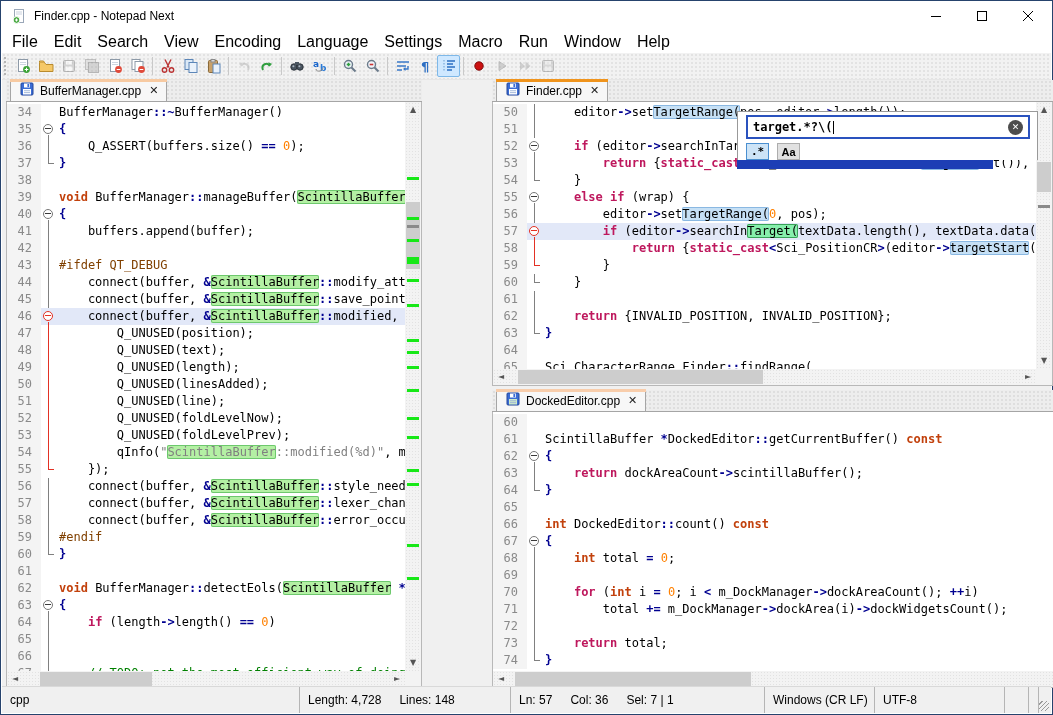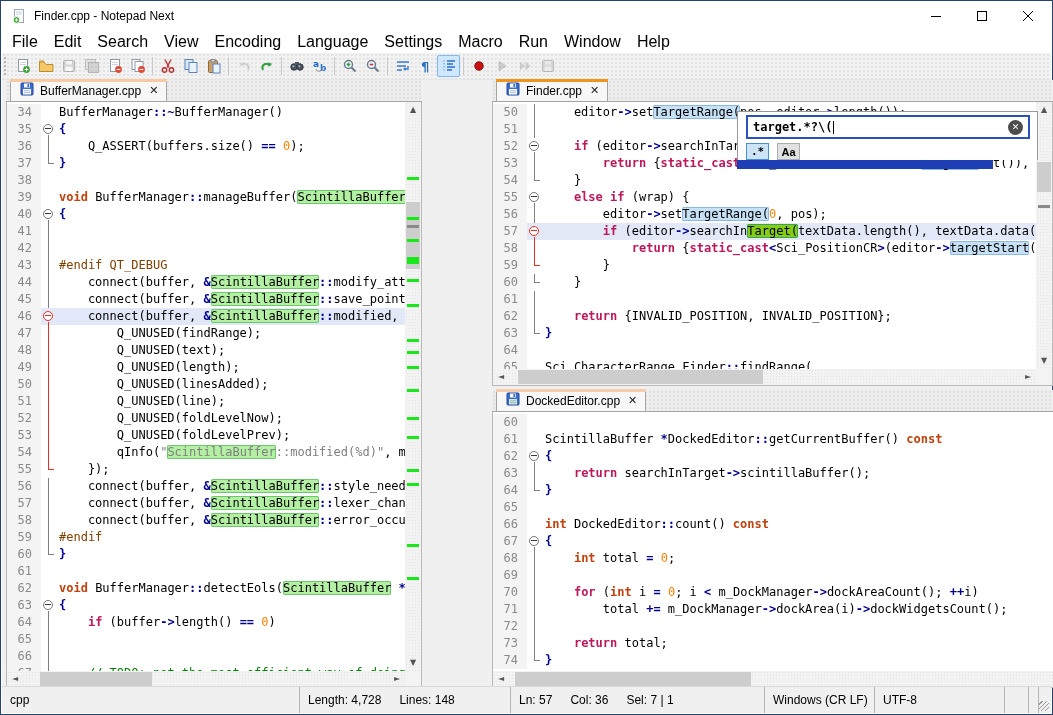--- a/index.html
+++ b/index.html
@@ -57,21 +57,21 @@
 
   .c-d { color:#000; }
   .c-k { color:#be185d; font-weight:bold; }
   .c-t { color:#c2410c; font-weight:bold; }
   .c-p { color:#804000; }
   .c-c { color:#008000; }
   .c-n { color:#ff8000; }
   .c-s { color:#808080; }
   .c-o { color:#000090; font-weight:bold; }
   .c-hg { background:#b4f0a4; box-shadow:inset 0 0 0 1px #6dc86d; border-radius:2px; }
-  .c-sg { background:#84cc16; box-shadow:inset 0 0 0 1px #38a258; border-radius:2px; }
+  .c-sg { background:#86efac; box-shadow:inset 0 0 0 1px #38a258; border-radius:2px; }
   .c-hb { background:#c6e0f5; box-shadow:inset 0 0 0 1px #8ab8e2; border-radius:2px; }
 
   
   .vscroll { position:absolute; right:0; top:0; bottom:16px; width:16px; background:#f3f3f3;
     background-image:radial-gradient(#e2e2e2 1px, transparent 1px); background-size:3px 3px; }
   .hscroll { position:absolute; left:0; bottom:0; right:16px; height:16px; background:#f3f3f3;
     background-image:radial-gradient(#e2e2e2 1px, transparent 1px); background-size:3px 3px; }
   .sb-corner { position:absolute; right:0; bottom:0; width:16px; height:16px; background:#f3f3f3; }
   .arr { position:absolute; color:#555; font-size:8px; line-height:16px; width:16px; text-align:center; font-family:"DejaVu Sans", sans-serif; }
   .vthumb { position:absolute; left:1px; right:1px; background:#cdcdcd; }
@@ -329,44 +329,44 @@
         </div>
         <div class="editor">
           <div class="code-area">
             <div class="row"><span class="num">34</span><span class="fold"></span><span class="codeline"><span class="c-d">BufferManager</span><span class="c-o">::~</span><span class="c-d">BufferManager()</span></span></div>
             <div class="row"><span class="num">35</span><span class="fold fs"><span class="fmk"></span></span><span class="codeline"><span class="c-o">{</span></span></div>
             <div class="row"><span class="num">36</span><span class="fold fm"></span><span class="codeline"><span class="c-d">    Q_ASSERT(buffers.size() </span><span class="c-o">==</span><span class="c-d"> </span><span class="c-n">0</span><span class="c-d">);</span></span></div>
             <div class="row"><span class="num">37</span><span class="fold fe"></span><span class="codeline"><span class="c-o">}</span></span></div>
             <div class="row"><span class="num">38</span><span class="fold"></span><span class="codeline"></span></div>
             <div class="row"><span class="num">39</span><span class="fold"></span><span class="codeline"><span class="c-t">void</span><span class="c-d"> BufferManager</span><span class="c-o">::</span><span class="c-d">manageBuffer(</span><span class="c-hg">ScintillaBuffer</span><span class="c-d"> </span><span class="c-o">*</span><span class="c-d">buffer)</span></span></div>
             <div class="row"><span class="num">40</span><span class="fold fs"><span class="fmk"></span></span><span class="codeline"><span class="c-o">{</span></span></div>
-            <div class="row"><span class="num">41</span><span class="fold fm"></span></div>
+            <div class="row"><span class="num">41</span><span class="fold fm"></span><span class="codeline"><span class="c-d">    buffers.append(buffer);</span></span></div>
             <div class="row"><span class="num">42</span><span class="fold fm"></span><span class="codeline"></span></div>
-            <div class="row"><span class="num">43</span><span class="fold fm"></span><span class="codeline"><span class="c-p">#endif QT_DEBUG</span></span></div>
+            <div class="row"><span class="num">43</span><span class="fold fm"></span><span class="codeline"><span class="c-p">#ifdef QT_DEBUG</span></span></div>
             <div class="row"><span class="num">44</span><span class="fold fm"></span><span class="codeline"><span class="c-d">    connect(buffer, </span><span class="c-o">&amp;</span><span class="c-hg">ScintillaBuffer</span><span class="c-o">::</span><span class="c-d">modify_attempted, this, </span></span></div>
             <div class="row"><span class="num">45</span><span class="fold fm"></span><span class="codeline"><span class="c-d">    connect(buffer, </span><span class="c-o">&amp;</span><span class="c-hg">ScintillaBuffer</span><span class="c-o">::</span><span class="c-d">save_point, this, </span><span class="c-o">&amp;</span><span class="c-d">BufferManager</span></span></div>
             <div class="row cur"><span class="num">46</span><span class="fold fs fr"><span class="fmk"></span></span><span class="codeline"><span class="c-d">    connect(buffer, </span><span class="c-o">&amp;</span><span class="c-hg">ScintillaBuffer</span><span class="c-o">::</span><span class="c-d">modified, [](int position, int</span></span></div>
-            <div class="row"><span class="num">47</span><span class="fold fm fr"></span><span class="codeline"><span class="c-d">        Q_UNUSED(findRange);</span></span></div>
+            <div class="row"><span class="num">47</span><span class="fold fm fr"></span><span class="codeline"><span class="c-d">        Q_UNUSED(position);</span></span></div>
             <div class="row"><span class="num">48</span><span class="fold fm fr"></span><span class="codeline"><span class="c-d">        Q_UNUSED(text);</span></span></div>
             <div class="row"><span class="num">49</span><span class="fold fm fr"></span><span class="codeline"><span class="c-d">        Q_UNUSED(length);</span></span></div>
             <div class="row"><span class="num">50</span><span class="fold fm fr"></span><span class="codeline"><span class="c-d">        Q_UNUSED(linesAdded);</span></span></div>
             <div class="row"><span class="num">51</span><span class="fold fm fr"></span><span class="codeline"><span class="c-d">        Q_UNUSED(line);</span></span></div>
             <div class="row"><span class="num">52</span><span class="fold fm fr"></span><span class="codeline"><span class="c-d">        Q_UNUSED(foldLevelNow);</span></span></div>
             <div class="row"><span class="num">53</span><span class="fold fm fr"></span><span class="codeline"><span class="c-d">        Q_UNUSED(foldLevelPrev);</span></span></div>
             <div class="row"><span class="num">54</span><span class="fold fm fr"></span><span class="codeline"><span class="c-d">        qInfo(</span><span class="c-s">"</span><span class="c-s c-hg">ScintillaBuffer</span><span class="c-s">::modified(%d)"</span><span class="c-d">, modificationType);</span></span></div>
             <div class="row"><span class="num">55</span><span class="fold fe fr"></span><span class="codeline"><span class="c-d">    });</span></span></div>
             <div class="row"><span class="num">56</span><span class="fold fm"></span><span class="codeline"><span class="c-d">    connect(buffer, </span><span class="c-o">&amp;</span><span class="c-hg">ScintillaBuffer</span><span class="c-o">::</span><span class="c-d">style_needed, this, </span></span></div>
             <div class="row"><span class="num">57</span><span class="fold fm"></span><span class="codeline"><span class="c-d">    connect(buffer, </span><span class="c-o">&amp;</span><span class="c-hg">ScintillaBuffer</span><span class="c-o">::</span><span class="c-d">lexer_changed, this, </span></span></div>
             <div class="row"><span class="num">58</span><span class="fold fm"></span><span class="codeline"><span class="c-d">    connect(buffer, </span><span class="c-o">&amp;</span><span class="c-hg">ScintillaBuffer</span><span class="c-o">::</span><span class="c-d">error_occurred, this, </span></span></div>
             <div class="row"><span class="num">59</span><span class="fold fm"></span><span class="codeline"><span class="c-p">#endif</span></span></div>
             <div class="row"><span class="num">60</span><span class="fold fe"></span><span class="codeline"><span class="c-o">}</span></span></div>
             <div class="row"><span class="num">61</span><span class="fold"></span><span class="codeline"></span></div>
             <div class="row"><span class="num">62</span><span class="fold"></span><span class="codeline"><span class="c-t">void</span><span class="c-d"> BufferManager</span><span class="c-o">::</span><span class="c-d">detectEols(</span><span class="c-hg">ScintillaBuffer</span><span class="c-d"> </span><span class="c-o">*</span><span class="c-d">buffer)</span></span></div>
             <div class="row"><span class="num">63</span><span class="fold fs"><span class="fmk"></span></span><span class="codeline"><span class="c-o">{</span></span></div>
-            <div class="row"><span class="num">64</span><span class="fold fm"></span><span class="codeline"><span class="c-d">    </span><span class="c-k">if</span><span class="c-d"> (buffer</span><span class="c-o">-&gt;</span><span class="c-d">length() </span><span class="c-o">==</span><span class="c-d"> </span><span class="c-n">0</span><span class="c-d">)</span></span></div>
+            <div class="row"><span class="num">64</span><span class="fold fm"></span><span class="codeline"><span class="c-d">    </span><span class="c-k">if</span><span class="c-d"> (length</span><span class="c-o">-&gt;</span><span class="c-d">length() </span><span class="c-o">==</span><span class="c-d"> </span><span class="c-n">0</span><span class="c-d">)</span></span></div>
             <div class="row"><span class="num">65</span><span class="fold fm"></span></div>
             <div class="row"><span class="num">66</span><span class="fold fm"></span><span class="codeline"></span></div>
             <div class="row"><span class="num">67</span><span class="fold fm"></span><span class="codeline"><span class="c-d">    </span><span class="c-c">// TODO: not the most efficient way of doing this</span></span></div>
           </div>
           <div class="vscroll">
             <span class="arr" style="top:0">▲</span>
             <span class="arr" style="bottom:0">▼</span>
             <span class="vthumb" style="top: 100px; height: 67px;"></span>
             <span class="mark" style="top: 75px; height: 3px; background: rgb(23, 232, 23);"></span>
             <span class="mark" style="top: 115px; height: 3px; background: rgb(23, 232, 23);"></span>
@@ -457,21 +457,21 @@
               </svg></span>
             <span>DockedEditor.cpp</span>
             <span class="tab-close">✕</span>
           </div>
         </div>
         <div class="editor">
           <div class="code-area">
             <div class="row"><span class="num">60</span><span class="fold"></span><span class="codeline"></span></div>
             <div class="row"><span class="num">61</span><span class="fold"></span><span class="codeline"><span class="c-d">ScintillaBuffer </span><span class="c-o">*</span><span class="c-d">DockedEditor</span><span class="c-o">::</span><span class="c-d">getCurrentBuffer() </span><span class="c-t">const</span></span></div>
             <div class="row"><span class="num">62</span><span class="fold fs"><span class="fmk"></span></span><span class="codeline"><span class="c-o">{</span></span></div>
-            <div class="row"><span class="num">63</span><span class="fold fm"></span><span class="codeline"><span class="c-d">    </span><span class="c-k">return</span><span class="c-d"> searchInTarget</span><span class="c-o">-&gt;</span><span class="c-d">scintillaBuffer();</span></span></div>
+            <div class="row"><span class="num">63</span><span class="fold fm"></span><span class="codeline"><span class="c-d">    </span><span class="c-k">return</span><span class="c-d"> dockAreaCount</span><span class="c-o">-&gt;</span><span class="c-d">scintillaBuffer();</span></span></div>
             <div class="row"><span class="num">64</span><span class="fold fe"></span><span class="codeline"><span class="c-o">}</span></span></div>
             <div class="row"><span class="num">65</span><span class="fold"></span><span class="codeline"></span></div>
             <div class="row"><span class="num">66</span><span class="fold"></span><span class="codeline"><span class="c-t">int</span><span class="c-d"> DockedEditor</span><span class="c-o">::</span><span class="c-d">count() </span><span class="c-t">const</span></span></div>
             <div class="row"><span class="num">67</span><span class="fold fs"><span class="fmk"></span></span><span class="codeline"><span class="c-o">{</span></span></div>
             <div class="row"><span class="num">68</span><span class="fold fm"></span><span class="codeline"><span class="c-d">    </span><span class="c-t">int</span><span class="c-d"> total </span><span class="c-o">=</span><span class="c-d"> </span><span class="c-n">0</span><span class="c-d">;</span></span></div>
             <div class="row"><span class="num">69</span><span class="fold fm"></span><span class="codeline"></span></div>
             <div class="row"><span class="num">70</span><span class="fold fm"></span><span class="codeline"><span class="c-d">    </span><span class="c-k">for</span><span class="c-d"> (</span><span class="c-t">int</span><span class="c-d"> i </span><span class="c-o">=</span><span class="c-d"> </span><span class="c-n">0</span><span class="c-d">; i </span><span class="c-o">&lt;</span><span class="c-d"> m_DockManager</span><span class="c-o">-&gt;</span><span class="c-d">dockAreaCount(); </span><span class="c-o">++</span><span class="c-d">i)</span></span></div>
             <div class="row"><span class="num">71</span><span class="fold fm"></span><span class="codeline"><span class="c-d">        total </span><span class="c-o">+=</span><span class="c-d"> m_DockManager</span><span class="c-o">-&gt;</span><span class="c-d">dockArea(i)</span><span class="c-o">-&gt;</span><span class="c-d">dockWidgetsCount();</span></span></div>
             <div class="row"><span class="num">72</span><span class="fold fm"></span><span class="codeline"></span></div>
             <div class="row"><span class="num">73</span><span class="fold fm"></span><span class="codeline"><span class="c-d">    </span><span class="c-k">return</span><span class="c-d"> total;</span></span></div>

